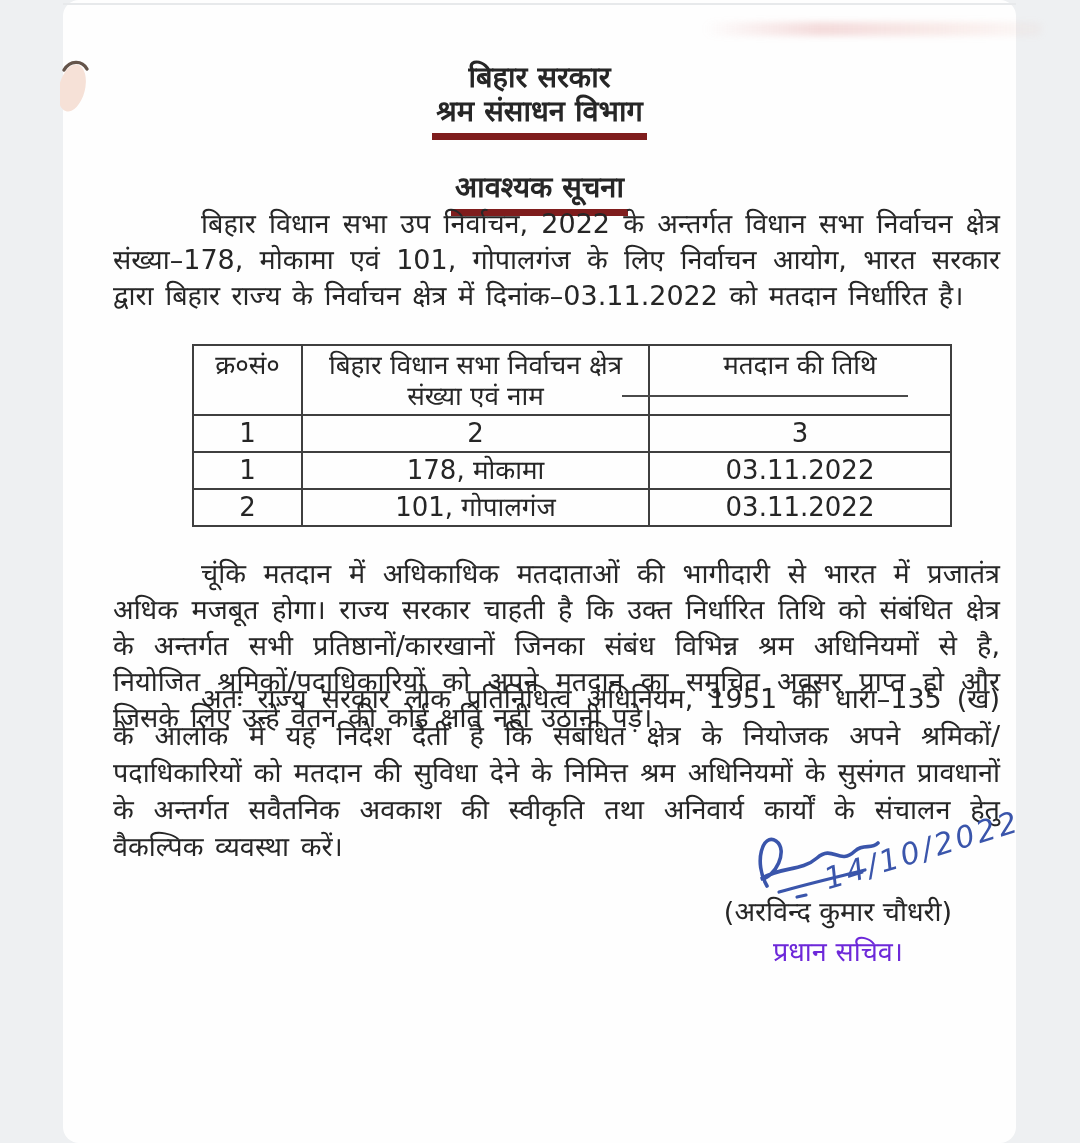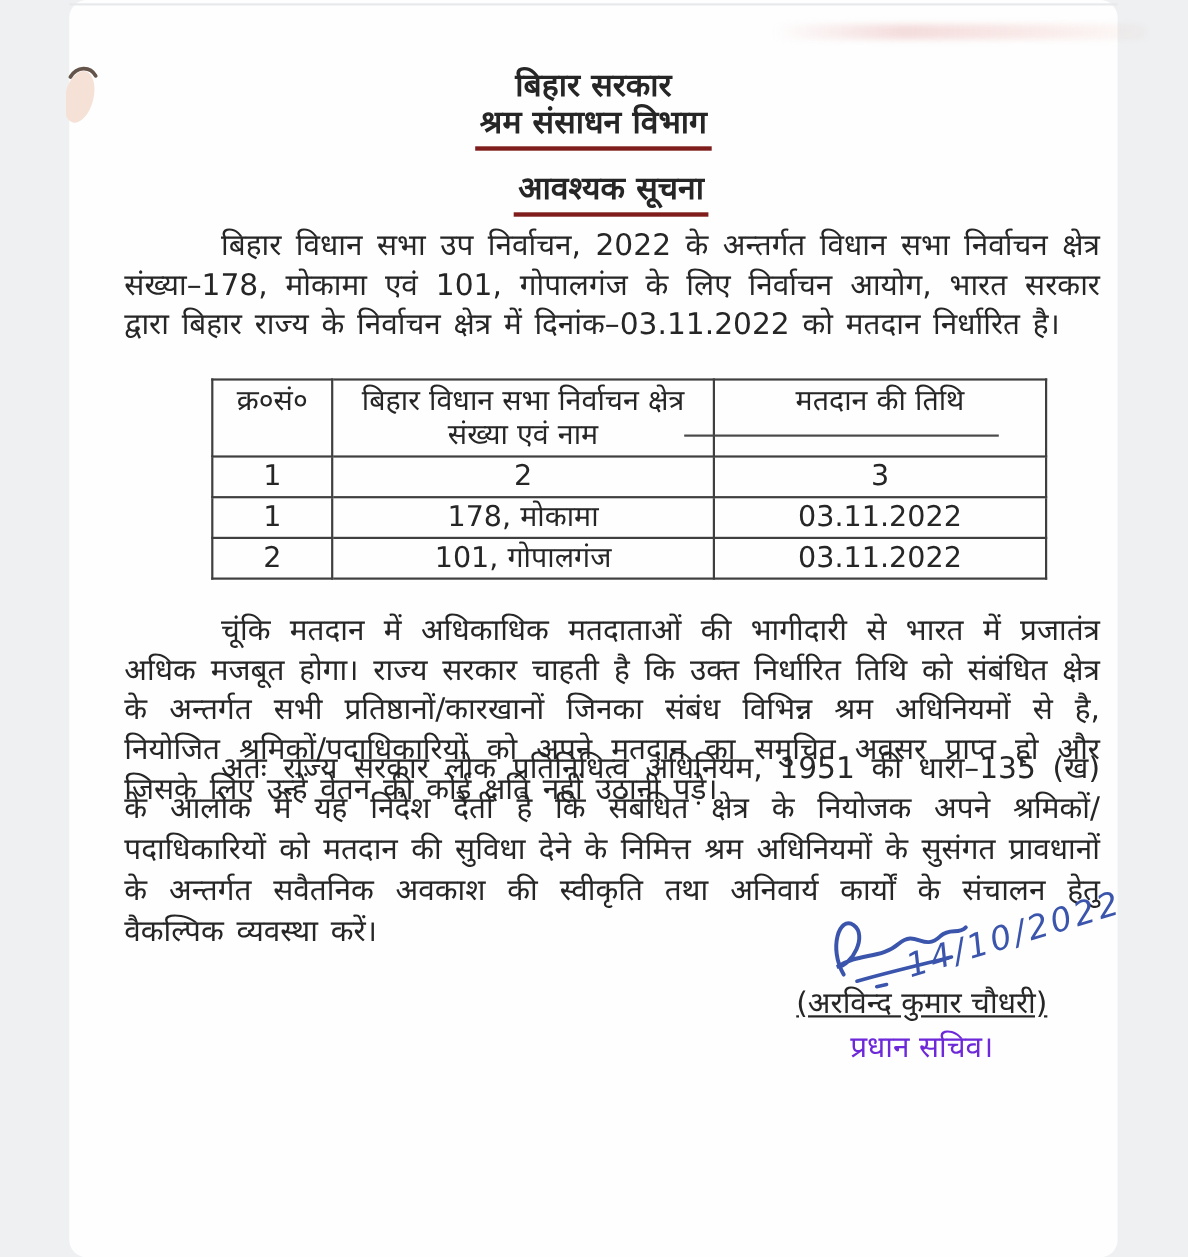--- a/index.html
+++ b/index.html
@@ -22,24 +22,24 @@
     background:linear-gradient(90deg, rgba(226,150,150,0) 0%, rgba(219,130,130,.28) 35%, rgba(226,150,140,.18) 70%, rgba(230,170,150,.05) 100%);
     filter:blur(3px);border-radius:8px;
   }
   .corner-artifact{position:absolute;left:-3px;top:56px;}
   .head1{
     position:absolute;left:0;top:56px;width:100%;
     text-align:center;font-size:29px;font-weight:bold;color:#262626;
   }
   .head2-wrap,.title-wrap{position:absolute;left:0;width:100%;text-align:center;}
   .head2-wrap{top:90px;}
-  .title-wrap{top:150px;margin-left:16px;}
+  .title-wrap{top:166px;}
   .underlined{
     display:inline-block;font-size:29px;font-weight:bold;color:#262626;
-    border-bottom:4px solid #7f1d1d;padding:0 4px 4px 4px;
+    border-bottom:7px solid #7f1d1d;padding:0 4px 4px 4px;
   }
   .para{
     position:absolute;left:38px;width:887px;margin:12px;
     font-size:27px;line-height:36px;color:#262626;
     text-align:justify;text-indent:88px;word-spacing:3px;
   }
   .para1{top:194px;}
   .para2{top:544px;}
   .para3{top:668px;line-height:37px;}
   .doc-table{
@@ -63,21 +63,21 @@
   }
   .signature-svg{position:absolute;left:682px;top:820px;z-index:3;}
   .sig-date{
     position:absolute;left:762px;top:862px;z-index:3;
     color:#3a55ab;font-size:30px;font-style:italic;font-weight:500;
     letter-spacing:3px;transform:rotate(-17deg);transform-origin:left center;
     white-space:nowrap;
   }
   .sig-name{
     position:absolute;left:610px;top:892px;width:330px;text-align:center;
-    font-size:27px;color:#262626;text-decoration:underline;
+    font-size:27px;color:#262626;
   }
   .sig-title{
     position:absolute;left:610px;top:932px;width:330px;text-align:center;
     font-size:27px;color:#6d28d9;
   }
 </style>
 </head>
 <body>
 
 <div>

